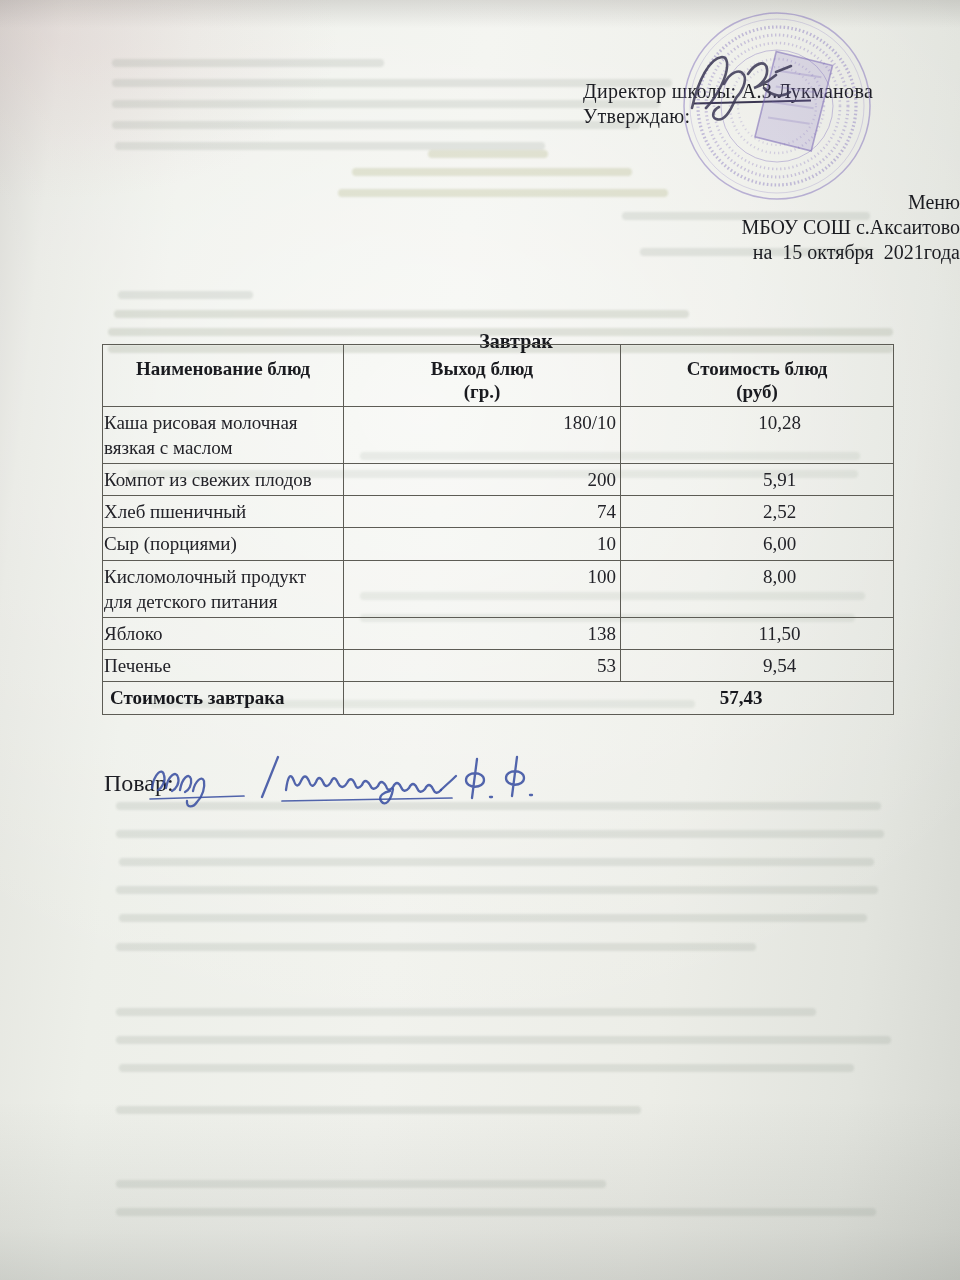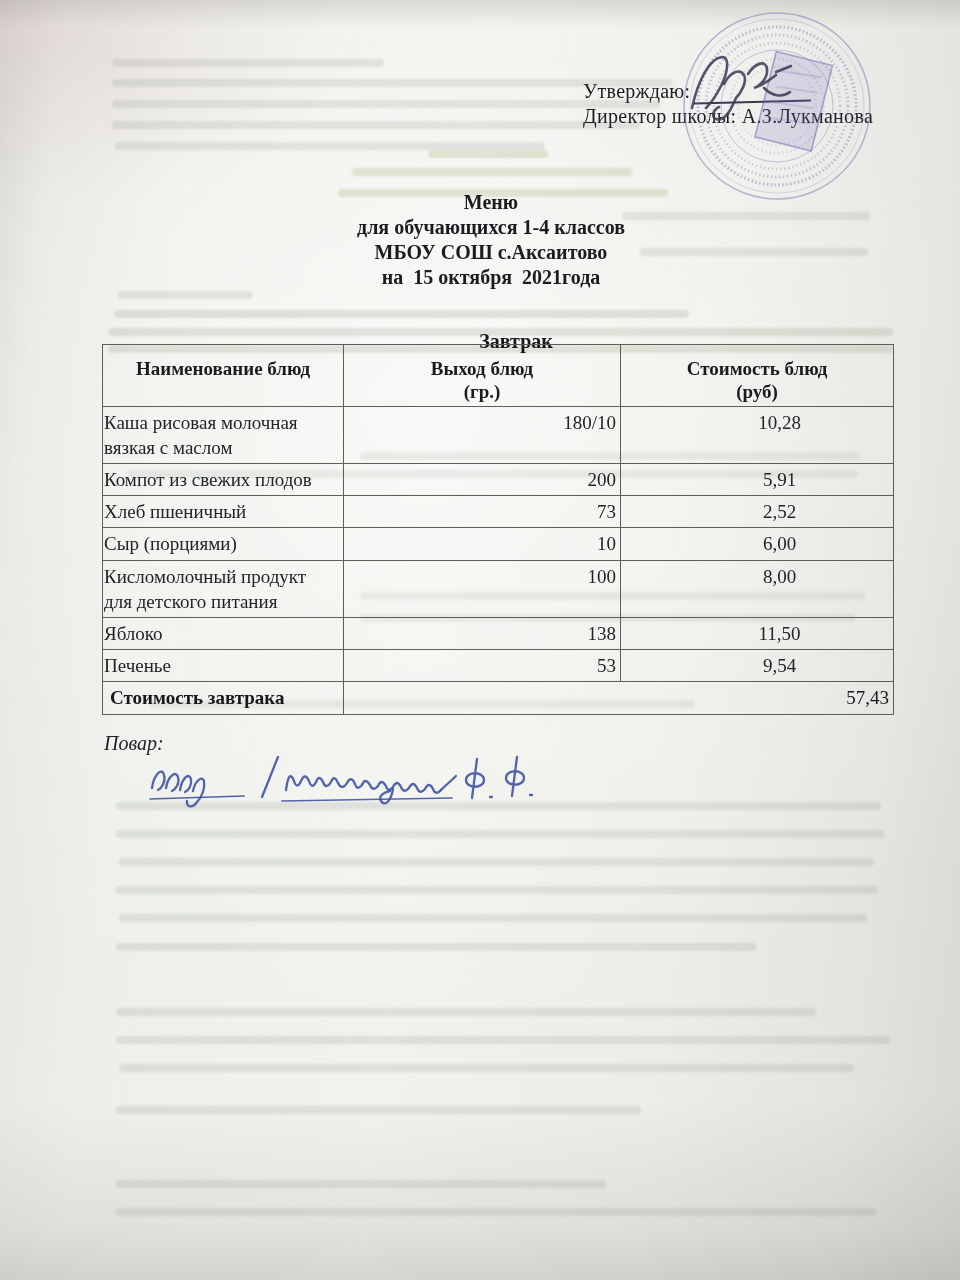--- a/index.html
+++ b/index.html
@@ -21,38 +21,38 @@
   .g.i{background:rgba(124,140,124,0.12);}   
 
   .approval{position:absolute;left:583px;top:79px;font-size:20px;line-height:25px;
             letter-spacing:.3px;color:#1d1e24;z-index:3;}
   .sig-underline{position:absolute;left:694px;top:101px;width:117px;height:0;
             border-top:2px solid #3b3752;transform:rotate(-1.5deg);z-index:4;}
   .stamp{position:absolute;left:677px;top:5px;z-index:5;}
   .dsig{position:absolute;left:664px;top:40px;z-index:6;}
 
   .title{position:absolute;left:0;top:190px;width:100%;padding-left:22px;box-sizing:border-box;
-         text-align:center;font-size:20px;line-height:25px;color:#1b1c21;z-index:3;font-weight:bold;}
+         text-align:right;font-size:20px;line-height:25px;color:#1b1c21;z-index:3;}
   .title div{white-space:pre;}
   .section-heading{position:absolute;left:0;top:330px;width:100%;text-align:center;
          font-size:20px;font-weight:bold;color:#17181d;z-index:3;padding-left:36px;}
 
   table.menu{position:absolute;left:102px;top:344px;width:791px;border-collapse:collapse;
          table-layout:fixed;font-size:19px;line-height:25px;color:#232329;z-index:3;
          background:transparent;}
   .menu td,.menu th{border:1px solid #5d5c55;vertical-align:top;padding:3px 4px;overflow:hidden;}
   .menu th{font-weight:bold;line-height:23px;padding-top:12px;color:#1a1b20;}
   .menu th .sub{font-weight:bold;}
   .menu td.name{text-align:left;padding-left:1px;white-space:pre-line;}
   .menu td.c{text-align:right;}
   .menu td.p{text-align:center;text-indent:45px;margin-top:40px;}
   .menu td.total-label{font-weight:bold;padding-left:7px;color:#17181d;}
-  .menu td.total-value{font-weight:normal;text-align:right;text-indent:245px;color:#17181d;}
-
-  .cook-label{position:absolute;left:104px;top:732px;font-size:20px;color:#1d1e24;z-index:3;font-style:italic;}
+  .menu td.total-value{font-weight:bold;text-align:center;text-indent:245px;color:#17181d;}
+
+  .cook-label{position:absolute;left:104px;top:770px;font-size:24px;color:#1d1e24;z-index:3;}
   .csig{position:absolute;left:144px;top:748px;z-index:4;}
 </style>
 </head>
 <body>
 
 <div class="page">
 
   <div class="g" style="left:112px;top:59px;width:272px;"></div>
   <div class="g" style="left:112px;top:79px;width:560px;"></div>
   <div class="g" style="left:112px;top:100px;width:548px;"></div>
@@ -79,22 +79,22 @@
   <div class="g" style="left:119px;top:914px;width:748px;"></div>
   <div class="g" style="left:116px;top:943px;width:640px;"></div>
   <div class="g" style="left:116px;top:1008px;width:700px;"></div>
   <div class="g" style="left:116px;top:1036px;width:775px;"></div>
   <div class="g" style="left:119px;top:1064px;width:735px;"></div>
   <div class="g" style="left:116px;top:1106px;width:525px;"></div>
   <div class="g" style="left:116px;top:1180px;width:490px;"></div>
   <div class="g" style="left:116px;top:1208px;width:760px;"></div>
 
   <div class="approval">
+    <div>Директор школы: А.З.Лукманова</div>
     <div>Утверждаю:</div>
-    <div>Директор школы: А.З.Лукманова</div>
   </div>
   <div class="sig-underline"></div>
 
   <svg class="stamp" width="200" height="200" viewBox="0 0 200 200">
     <g fill="none" stroke="#7b68b8">
       <circle cx="100" cy="101" r="93" stroke-opacity="0.48" stroke-width="1.5"></circle>
       <circle cx="100" cy="101" r="87" stroke-opacity="0.26" stroke-width="0.9"></circle>
       <circle cx="100" cy="101" r="79" stroke-opacity="0.40" stroke-width="3.2" stroke-dasharray="1.6 2.3"></circle>
       <circle cx="100" cy="101" r="71" stroke-opacity="0.34" stroke-width="3" stroke-dasharray="1.4 2.6"></circle>
       <circle cx="100" cy="101" r="63" stroke-opacity="0.30" stroke-width="2.6" stroke-dasharray="1.3 2.8"></circle>
@@ -116,21 +116,20 @@
       <path d="M28,68 C34,40 46,18 58,17 C66,17 64,32 57,46 C52,56 46,64 42,68"></path>
       <path d="M60,44 C66,32 76,28 80,35 C83,41 78,52 72,58 C66,72 60,82 52,79 C47,77 49,70 55,67"></path>
       <path d="M84,34 C92,22 102,20 103,29 C104,38 96,46 90,48 C96,46 106,40 112,35"></path>
       <path d="M112,32 L127,26"></path>
       <path d="M100,48 C108,56 118,58 126,52"></path>
     </g>
   </svg>
 
   <div class="title">
     <div>Меню</div>
-    <div>для обучающихся 1-4 классов</div>
     <div>МБОУ СОШ с.Аксаитово</div>
     <div>на  15 октября  2021года</div>
   </div>
 
   <div class="section-heading">Завтрак</div>
 
   <table class="menu">
     <colgroup>
         <col style="width:241px">
         <col style="width:277px">
@@ -157,21 +156,21 @@
       <td class="c">180/10</td>
       <td class="p">10,28</td>
     </tr>
     <tr style="height:30px">
       <td class="name">Компот из свежих плодов</td>
       <td class="c">200</td>
       <td class="p">5,91</td>
     </tr>
     <tr style="height:31px">
       <td class="name">Хлеб пшеничный</td>
-      <td class="c">73</td>
+      <td class="c">74</td>
       <td class="p">2,52</td>
     </tr>
     <tr style="height:33px">
       <td class="name">Сыр (порциями)</td>
       <td class="c">10</td>
       <td class="p">6,00</td>
     </tr>
     <tr style="height:51px">
       <td class="name">Кисломолочный продукт
 для детского питания</td>

